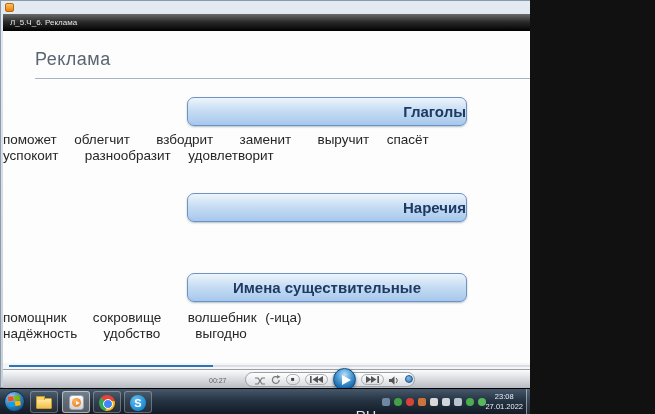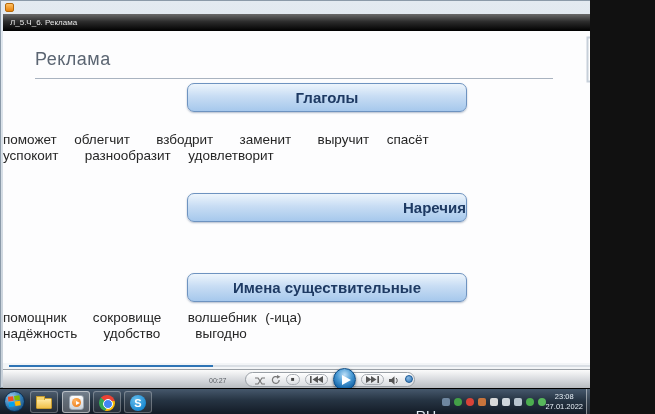--- a/index.html
+++ b/index.html
@@ -1,18 +1,18 @@
 <!DOCTYPE html>
 <html><head>
 <meta charset="utf-8">
 <style>
   * { margin:0; padding:0; box-sizing:border-box; }
   html,body { width:655px; height:414px; }
   body { font-family:"Liberation Sans", sans-serif; background:#111; overflow:hidden; }
-  .screen { position:relative; width:590px; height:414px; background:#f0abfc; overflow:hidden;text-decoration:underline; }
+  .screen { position:relative; width:530px; height:414px; background:#f0abfc; overflow:hidden;text-decoration:underline; }
 
   
   .window { position:absolute; left:0; top:0; width:655px; height:388px;
             background:linear-gradient(#e3eaf1,#c6cfd8); border:1px solid #8b9aa9; }
   .fav-icon { position:absolute; left:4px; top:2px; width:9px; height:9px; border-radius:2px;
               background:linear-gradient(#ffc061,#e8820c); border:1px solid #b5690a; }
   .win-btns { position:absolute; right:5px; top:1px; display:flex; gap:2px; }
   .win-btn { width:17px; height:10px; background:linear-gradient(#fdfdfd,#ccd6e0);
              border:1px solid #93a4b5; border-radius:2px; font-size:7px; line-height:8px;
              text-align:center; color:#40505f; cursor:default; }
@@ -27,21 +27,21 @@
   
   .slide { position:absolute; left:2px; right:2px; top:30px; height:332px; background:#fdfdfe;padding-left:8px; }
   .logo { position:absolute; top:5px; right:12px; width:54px; height:47px; }
   .slide-title { position:absolute; left:32px; top:18px; font-size:18px; color:#5b6572; letter-spacing:.5px; }
   .title-rule { position:absolute; left:32px; top:47px; width:518px; height:1px; background:#a9b3c0; }
 
   .group-btn { position:absolute; left:184px; width:280px; height:29px; border-radius:7px;
                background:linear-gradient(#edf5fc,#c8ddf4 45%,#a6c8ec);
                border:1px solid #6e93c0; box-shadow:0 1px 2px rgba(40,70,110,.35);
                color:#1e3a63; font-weight:bold; font-size:15px; text-align:center; line-height:27px; }
-  .btn-1 { top:52px; } .btn-2 { top:162px;text-align:right; } .btn-3 { top:242px; }
+  .btn-1 { top:66px;text-align:right; } .btn-2 { top:162px;text-align:right; } .btn-3 { top:242px; }
 
   .words { position:absolute; left:0; width:100%; }
   .word-line { font-size:13.5px; color:#262626; line-height:16px; white-space:pre; word-spacing:5px; }
   .words-1 { top:101px; } .words-2 { top:200px; } .words-3 { top:279px; }
 
   .corner-triangle { position:absolute; right:16px; top:306px; width:0; height:0;
                      border-bottom:17px solid #b02a20; border-left:30px solid transparent; }
   .page-number { position:absolute; right:23px; top:349px; color:#3f7bbf; font-weight:bold;
                  font-size:12px; z-index:5; }
 

